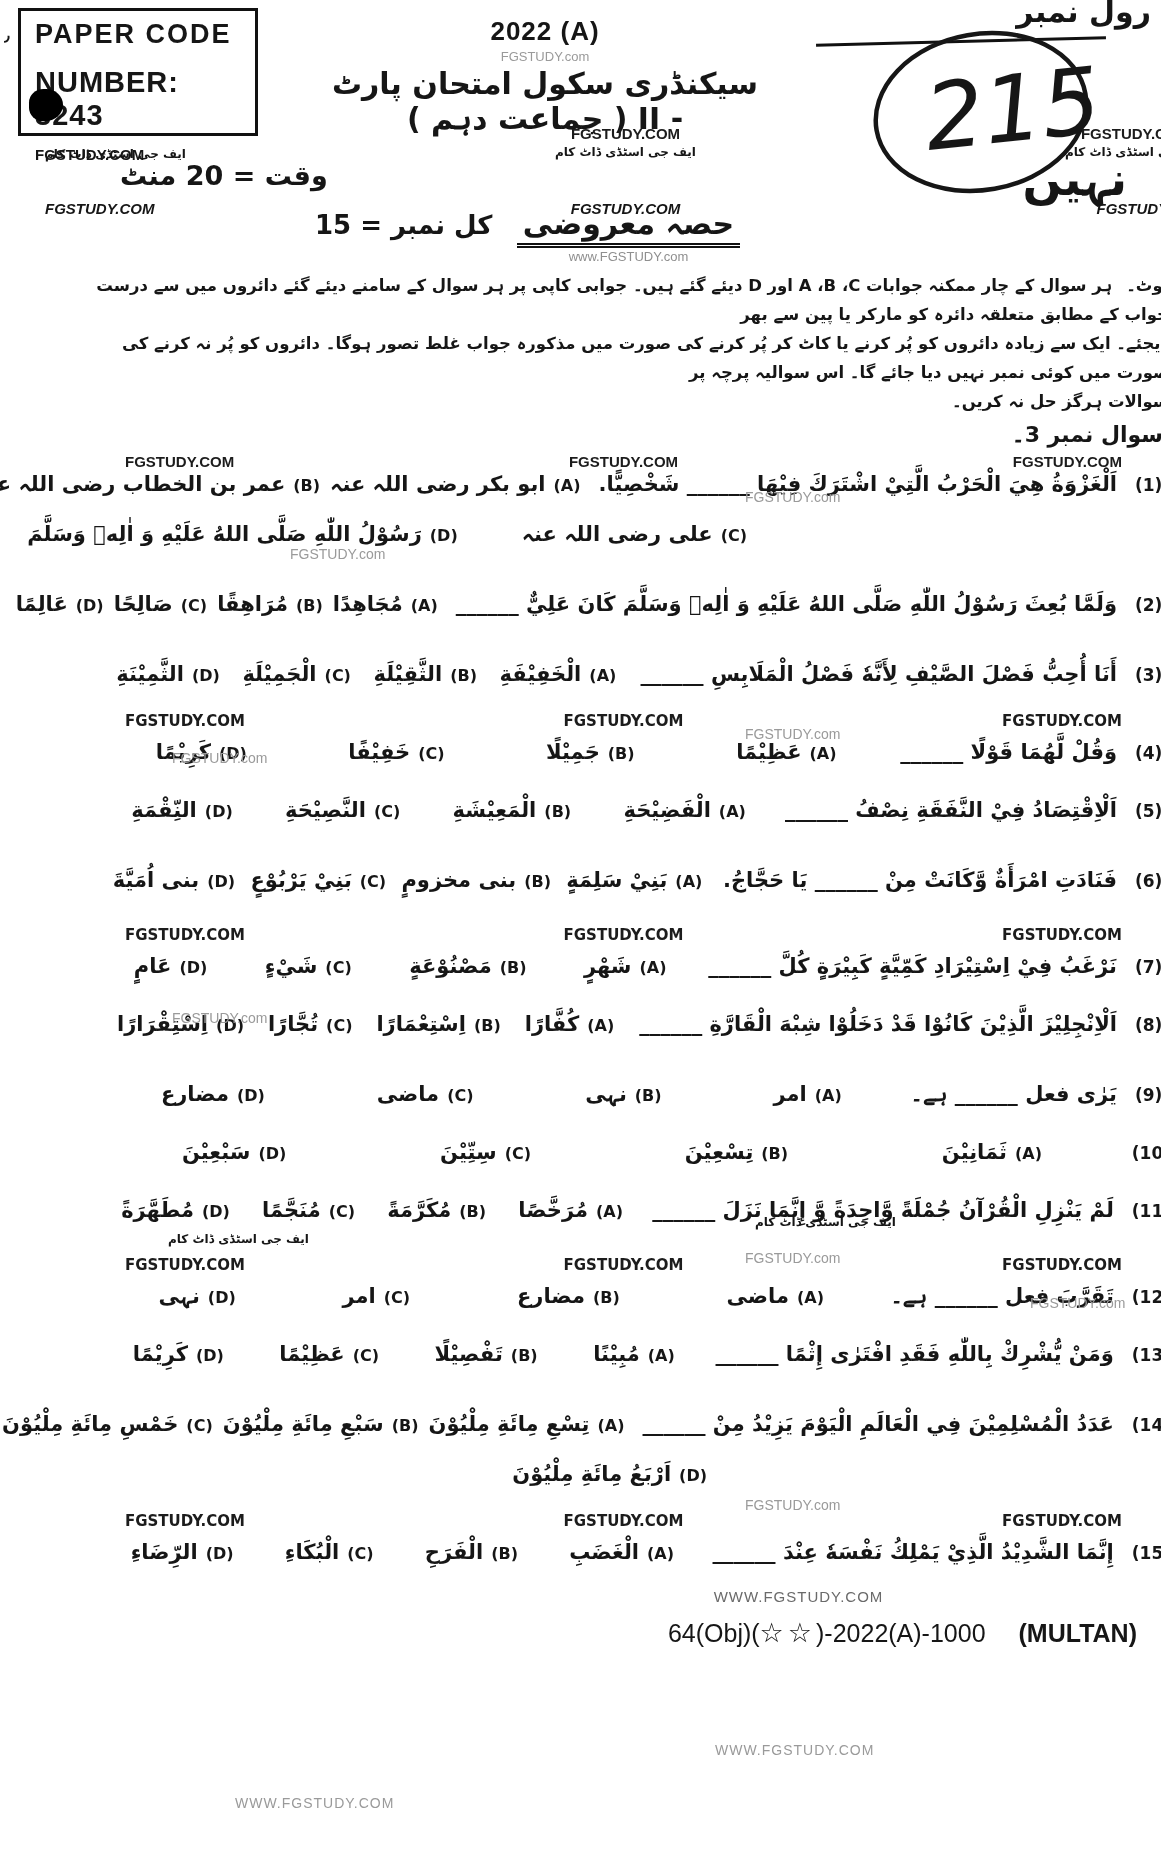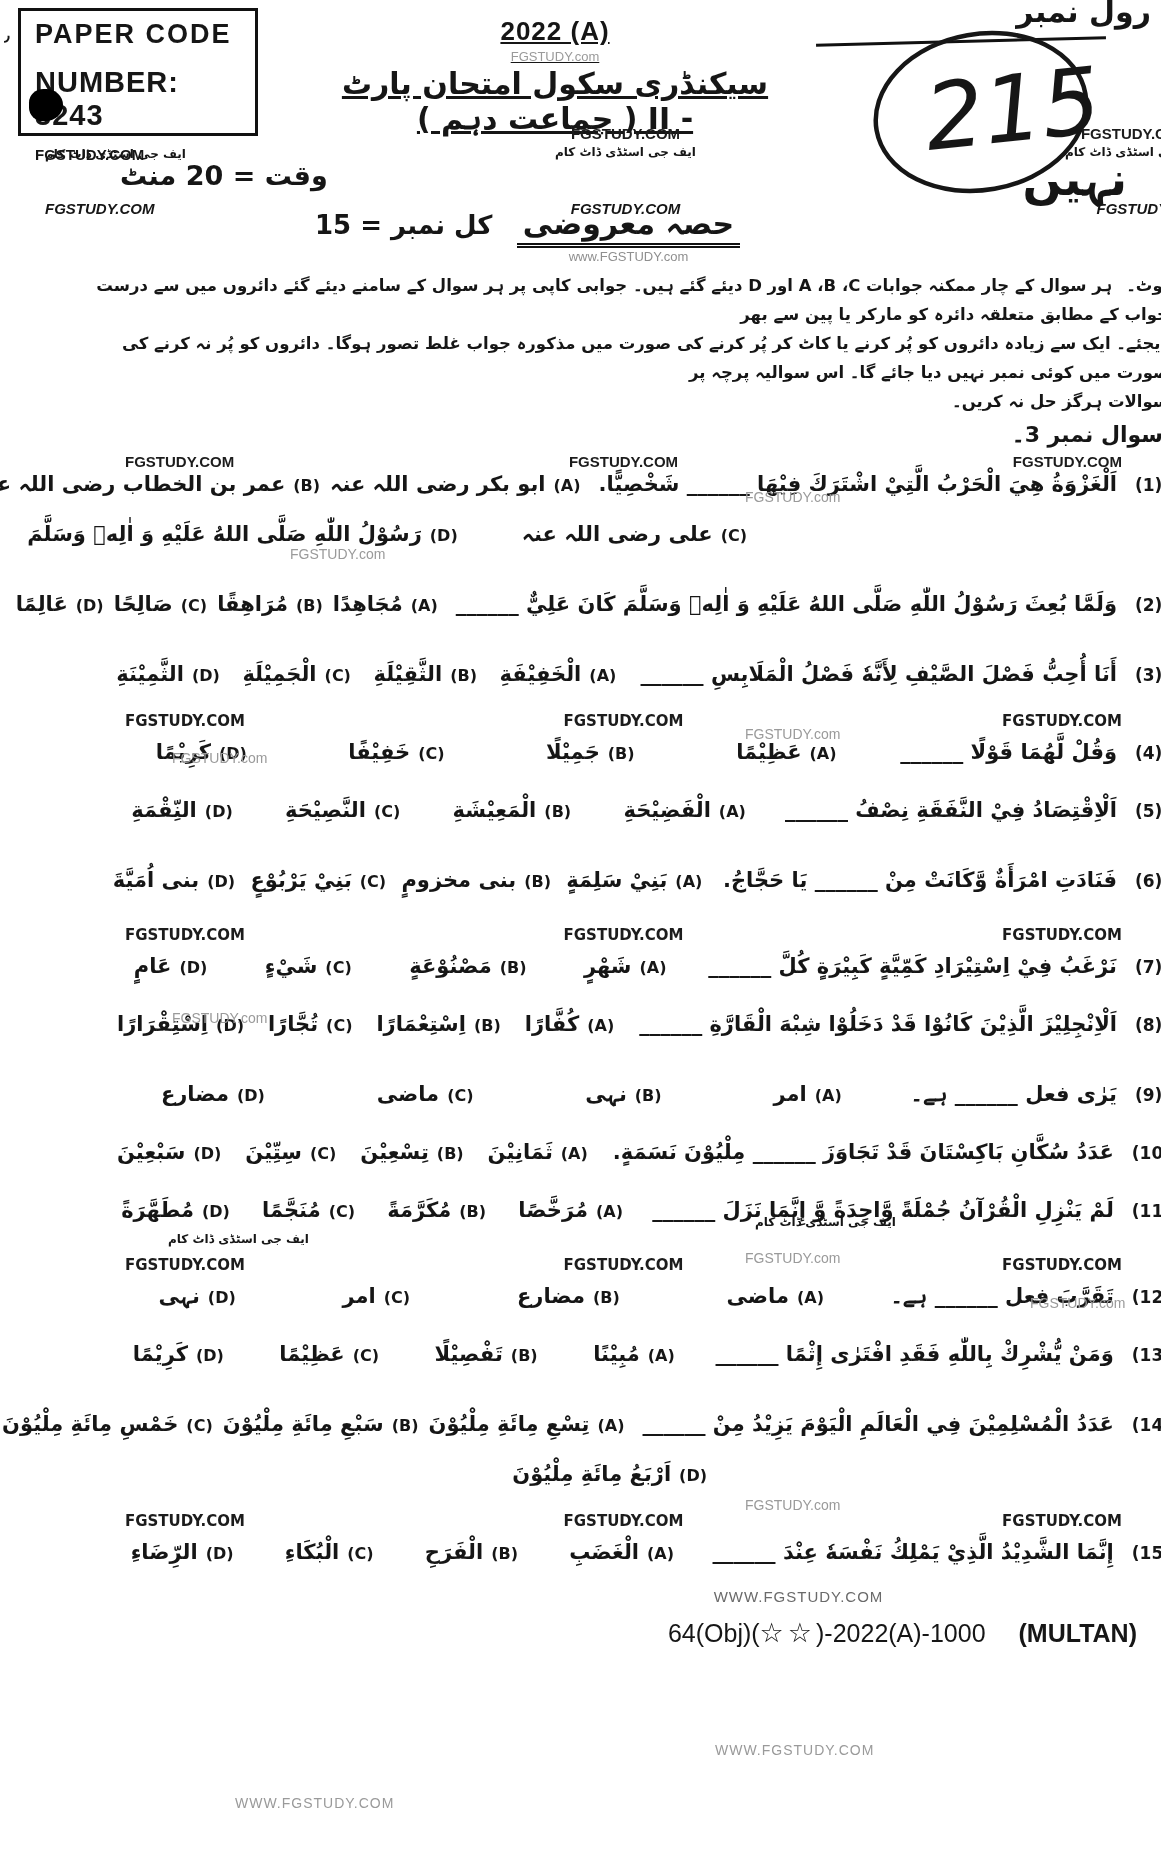--- a/index.html
+++ b/index.html
@@ -12,21 +12,21 @@
   
   .stray{position:absolute;left:4px;top:26px;font-size:16px;font-weight:bold;}
   .code-box{
     position:absolute;left:18px;top:8px;width:240px;height:128px;
     border:3px solid #111;padding:8px 10px 4px 14px;box-sizing:border-box;
   }
   .code-box .l1{font-size:27px;font-weight:bold;letter-spacing:2px;}
   .code-box .l2{font-size:29px;font-weight:bold;margin-top:16px;letter-spacing:1px;}
   .code-box .l3{font-size:15px;font-weight:bold;margin-top:14px;}
   .blob{position:absolute;left:8px;top:78px;width:34px;height:32px;background:#000;border-radius:46% 54% 55% 45%;}
-  .center-head{position:absolute;left:340px;top:16px;width:430px;text-align:center;text-decoration:underline;}
+  .center-head{position:absolute;left:330px;top:16px;width:430px;text-align:center;}
   .center-head .year{font-size:26px;font-weight:bold;letter-spacing:1px;}
   .center-head .wm-faint{color:#9a9a9a;font-size:13px;margin:2px 0 0;}
   .center-head .title{font-size:30px;font-weight:bold;margin-top:2px;}
   .roll-label{position:absolute;right:10px;top:-6px;font-size:30px;font-weight:bold;}
   .roll-line{position:absolute;right:55px;top:40px;width:290px;border-top:3px solid #111;transform:rotate(-1.5deg);}
   .roll-circle{position:absolute;right:58px;top:16px;}
   .subject{position:absolute;right:34px;top:152px;font-size:46px;font-weight:bold;}
   .time{position:absolute;left:120px;top:160px;font-size:27px;font-weight:bold;direction:rtl;}
   
   .wm-row{display:flex;justify-content:space-between;padding:0 55px 0 45px;align-items:flex-start;}
@@ -377,21 +377,20 @@
               <span class="optlab" dir="ltr">(D)</span>
               <span class="optval">مضارع</span>
             </span>
           </span>
     </div>
 
   </div>
       <div class="q">
     <div class="q-line1">
       <span class="q-num">(10)</span>
-      <span class="q-text">عَدَدُ سُكَّانِ بَاكِسْتَانَ قَدْ تَجَاوَزَ ______ مِلْيُوْنَ نَسَمَةٍ.</span>
       <span class="opts">
             <span class="opt">
               <span class="optlab" dir="ltr">(A)</span>
               <span class="optval">ثَمَانِيْنَ</span>
             </span>
             <span class="opt">
               <span class="optlab" dir="ltr">(B)</span>
               <span class="optval">تِسْعِيْنَ</span>
             </span>
             <span class="opt">

